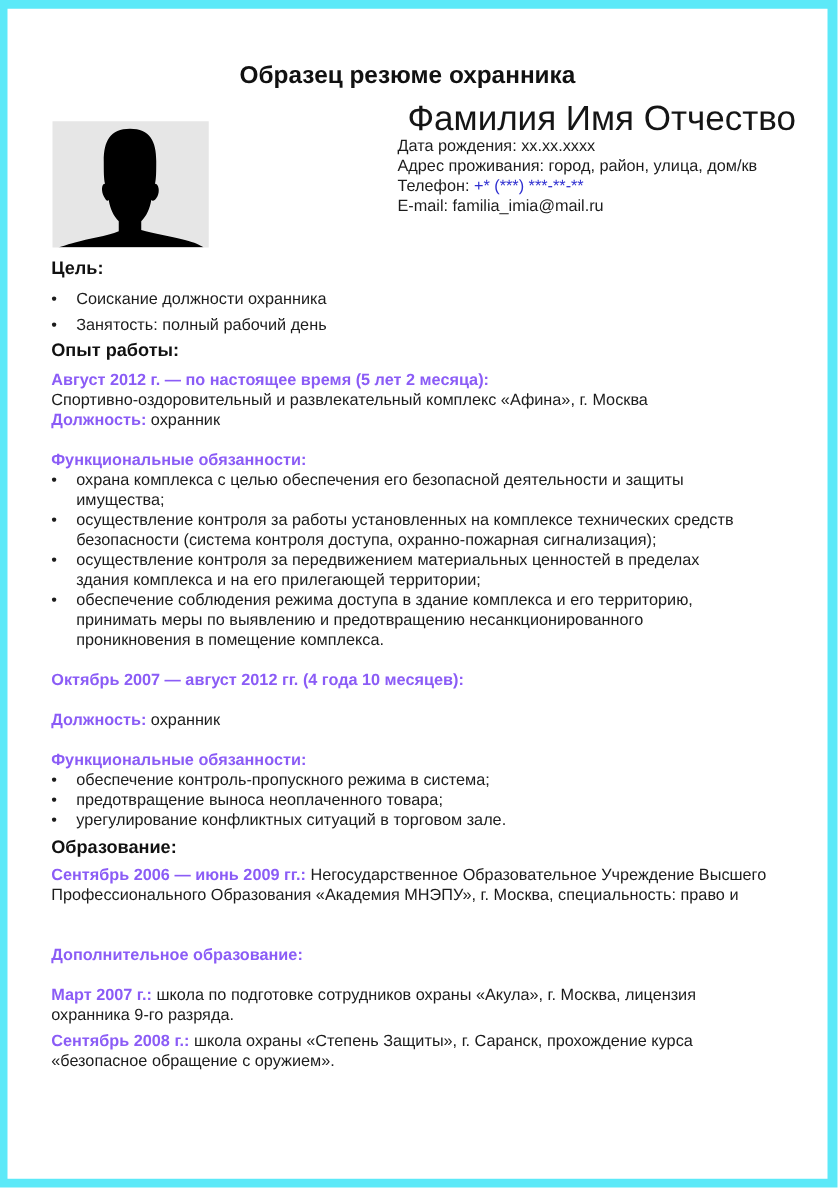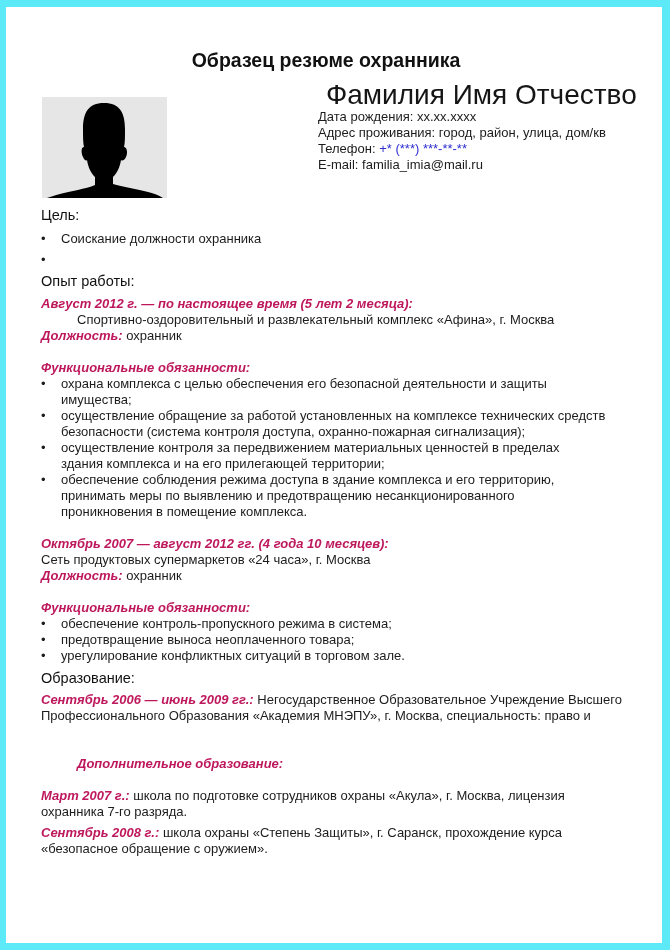--- a/index.html
+++ b/index.html
@@ -17,23 +17,23 @@
   .title {
     left: 0; width: 640px; text-align: center; top: 42px;
     font-size: 19.5px; font-weight: bold; color: #111;
   }
   .name { left: 284px; top: 72px; font-size: 28px; color: #151515; margin-left: 36px; }
   .contact { left: 312px; font-size: 13px; line-height: 16px; color: #1c1c1c; }
   .blue { color: #2f2fd0; }
   .photo {
     left: 36px; top: 90px; width: 125px; height: 101px; background: #e6e6e6; overflow: hidden;
   }
-  .h { font-size: 14.5px; font-weight: normal; left: 35px; color: #111; }
+  .h { font-size: 14.5px; font-weight: bold; left: 35px; color: #111; }
   .t { font-size: 13px; left: 35px; line-height: 16px; color: #1c1c1c; }
-  .b { font-weight: bold; color: #be185d; font-style: italic; }
+  .b { font-weight: bold; color: #8b5cf6; }
   .bullet-row { left: 35px; font-size: 13px; line-height: 16px; color: #1c1c1c; }
   .bullet-row .dot { position: absolute; left: 0; top: 0; width: 10px; }
   .bullet-row .txt { position: absolute; left: 20px; top: 0; white-space: nowrap; }
 </style>
 </head>
 <body>
 
 <div class="page">
 
   <div class="abs title">Образец резюме охранника</div>
@@ -63,43 +63,44 @@
     <span>familia_imia@mail.ru</span>
   </div>
 
   <div class="abs h" style="top:200px;">Цель:</div>
   <div class="abs bullet-row" style="top:224px; width:600px; height:16px;">
     <span class="dot">•</span>
     <span class="txt">Соискание должности охранника</span>
   </div>
   <div class="abs bullet-row" style="top:245px; width:600px; height:16px;">
     <span class="dot">•</span>
+    <span class="txt">Занятость: полный рабочий день</span>
   </div>
 
   <div class="abs h" style="top:266px;text-align:right;">Опыт работы:</div>
 
   <div class="abs t b" style="top:289px;">Август 2012 г. — по настоящее время (5 лет 2 месяца):</div>
-  <div class="abs t" style="top:305px;margin-left:36px;">Спортивно-оздоровительный и развлекательный комплекс «Афина», г. Москва</div>
+  <div class="abs t" style="top:305px;">Спортивно-оздоровительный и развлекательный комплекс «Афина», г. Москва</div>
   <div class="abs t" style="top:321px;">
     <span class="b">Должность:</span>
     <span>охранник</span>
   </div>
 
   <div class="abs t b" style="top:353px;">Функциональные обязанности:</div>
   <div id="duties0">
       <div class="abs bullet-row" style="top: 369px; width: 600px; height: 16px;">
         <span class="dot">•</span>
         <span class="txt">охрана комплекса с целью обеспечения его безопасной деятельности и защиты</span>
       </div>
       <div class="abs bullet-row" style="top: 385px; width: 600px; height: 16px;">
         <span class="txt">имущества;</span>
       </div>
       <div class="abs bullet-row" style="top: 401px; width: 600px; height: 16px;">
         <span class="dot">•</span>
-        <span class="txt">осуществление обращение за работой установленных на комплексе технических средств</span>
+        <span class="txt">осуществление контроля за работы установленных на комплексе технических средств</span>
       </div>
       <div class="abs bullet-row" style="top: 417px; width: 600px; height: 16px;">
         <span class="txt">безопасности (система контроля доступа, охранно-пожарная сигнализация);</span>
       </div>
       <div class="abs bullet-row" style="top: 433px; width: 600px; height: 16px;">
         <span class="dot">•</span>
         <span class="txt">осуществление контроля за передвижением материальных ценностей в пределах</span>
       </div>
       <div class="abs bullet-row" style="top: 449px; width: 600px; height: 16px;">
         <span class="txt">здания комплекса и на его прилегающей территории;</span>
@@ -110,21 +111,20 @@
       </div>
       <div class="abs bullet-row" style="top: 481px; width: 600px; height: 16px;">
         <span class="txt">принимать меры по выявлению и предотвращению несанкционированного</span>
       </div>
       <div class="abs bullet-row" style="top: 497px; width: 600px; height: 16px;">
         <span class="txt">проникновения в помещение комплекса.</span>
       </div>
     </div>
 
   <div class="abs t b" style="top:529px;">Октябрь 2007 — август 2012 гг. (4 года 10 месяцев):</div>
-  <div class="abs t" style="top:545px;">Сеть продуктовых супермаркетов «24 часа», г. Москва</div>
   <div class="abs t" style="top:561px;">
     <span class="b">Должность:</span>
     <span>охранник</span>
   </div>
 
   <div class="abs t b" style="top:593px;">Функциональные обязанности:</div>
   <div id="duties1">
       <div class="abs bullet-row" style="top: 609px; width: 600px; height: 16px;">
         <span class="dot">•</span>
         <span class="txt">обеспечение контроль-пропускного режима в система;</span>
@@ -139,27 +139,27 @@
       </div>
     </div>
 
   <div class="abs h" style="top:663px;">Образование:</div>
   <div class="abs t" style="top:685px;">
     <span class="b">Сентябрь 2006 — июнь 2009 гг.:</span>
     <span>Негосударственное Образовательное Учреждение Высшего</span>
   </div>
   <div class="abs t" style="top:701px;">Профессионального Образования «Академия МНЭПУ», г. Москва, специальность: право и</div>
 
-  <div class="abs t b" style="top:749px;margin-left:36px;">Дополнительное образование:</div>
+  <div class="abs t b" style="top:749px;">Дополнительное образование:</div>
 
   <div class="abs t" style="top:781px;">
     <span class="b">Март 2007 г.:</span>
     <span>школа по подготовке сотрудников охраны «Акула», г. Москва, лицензия</span>
   </div>
-  <div class="abs t" style="top:797px;">охранника 7-го разряда.</div>
+  <div class="abs t" style="top:797px;">охранника 9-го разряда.</div>
 
   <div class="abs t" style="top:818px;">
     <span class="b">Сентябрь 2008 г.:</span>
     <span>школа охраны «Степень Защиты», г. Саранск, прохождение курса</span>
   </div>
   <div class="abs t" style="top:834px;">«безопасное обращение с оружием».</div>
 
 </div>
 
 </body></html>

